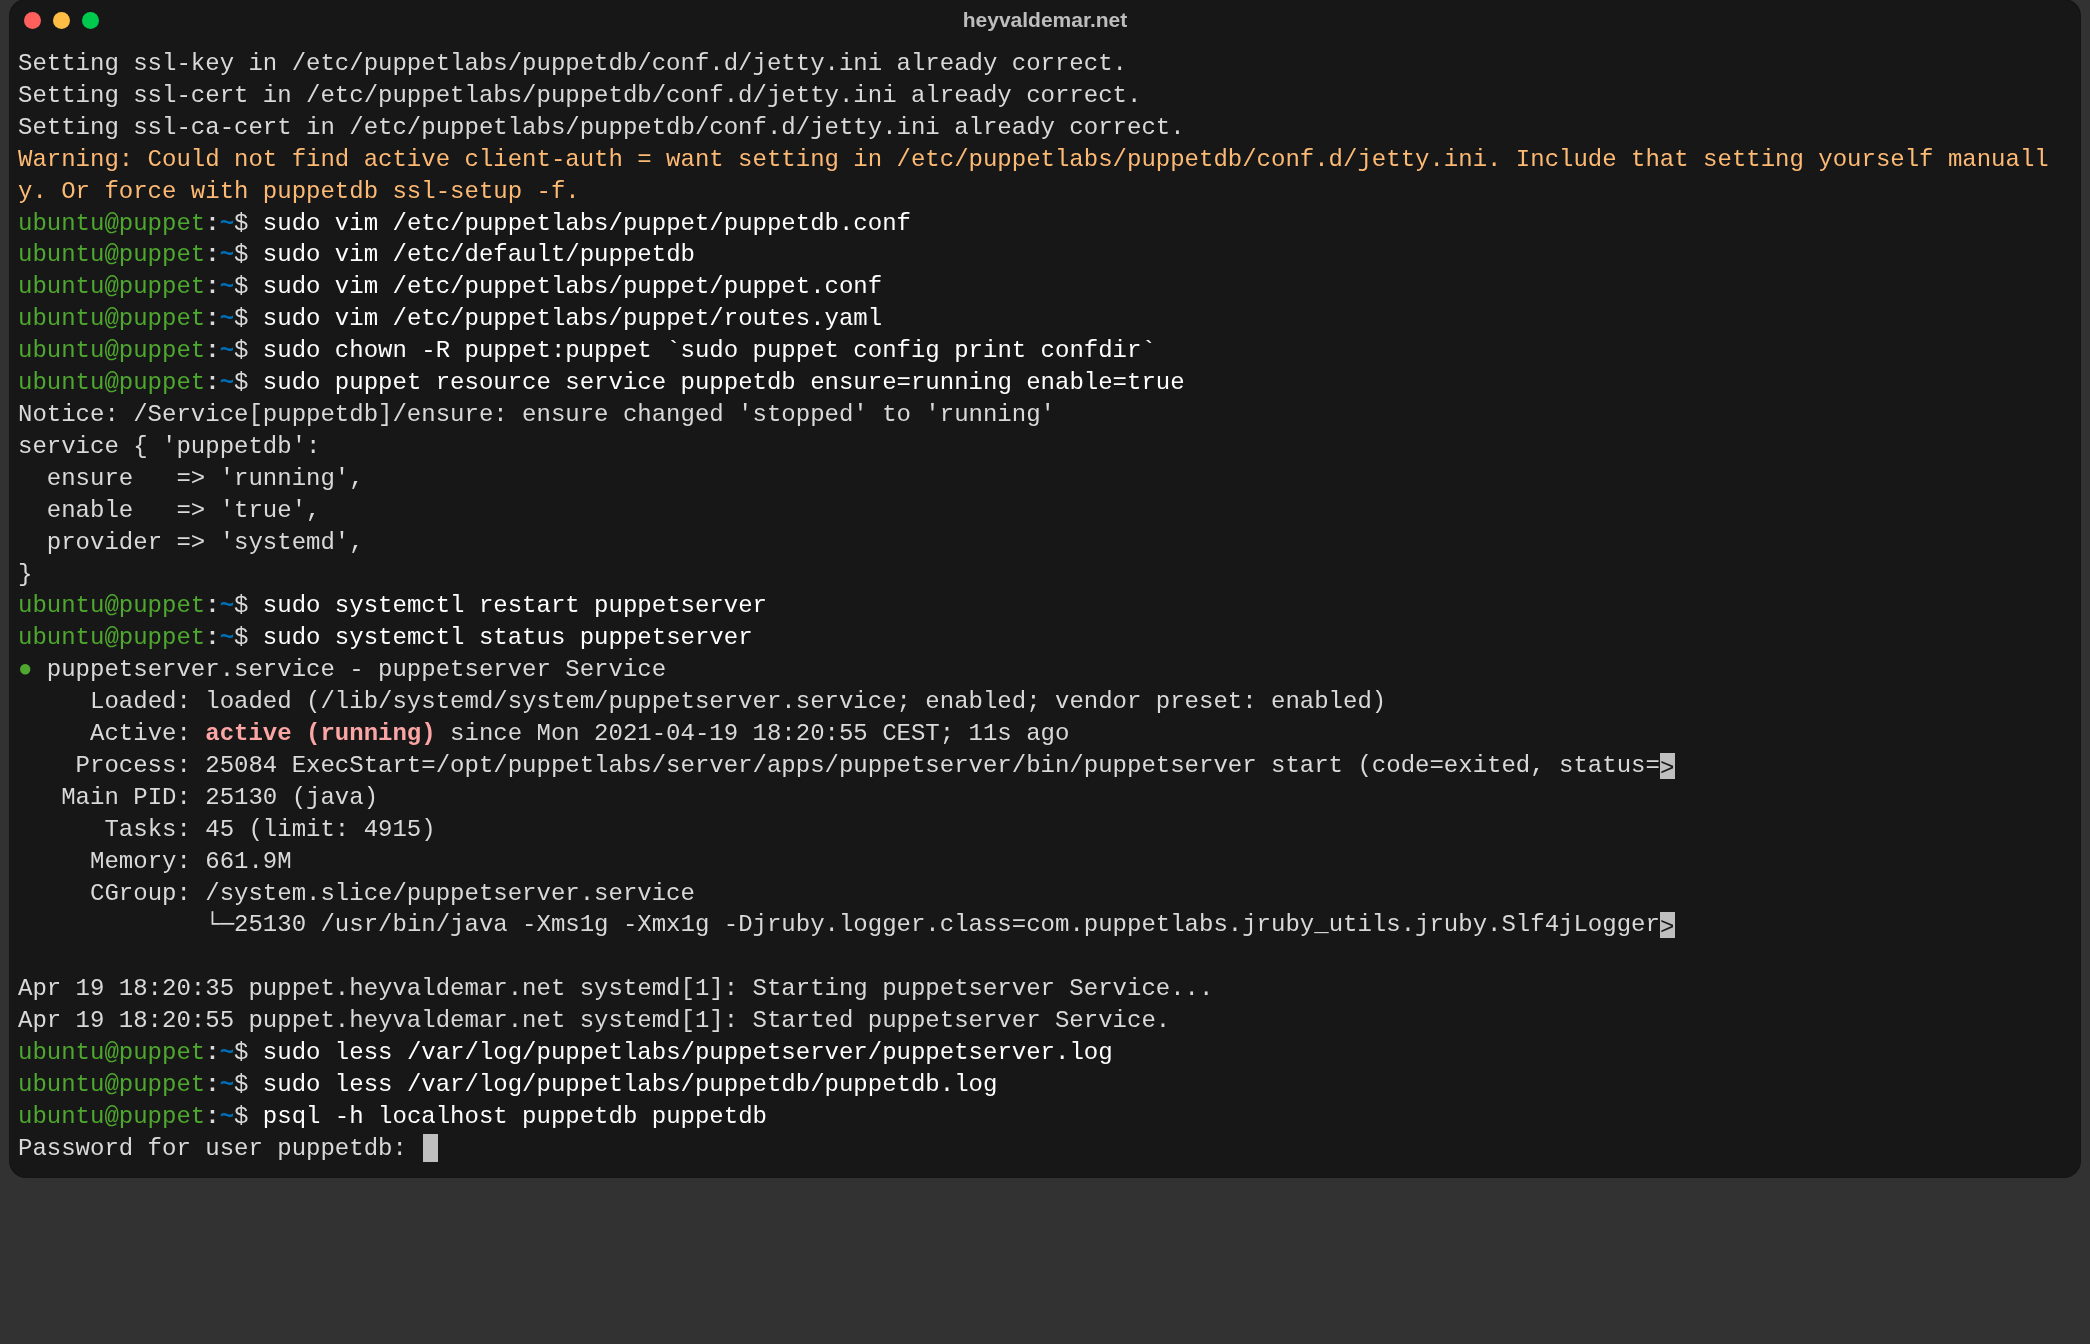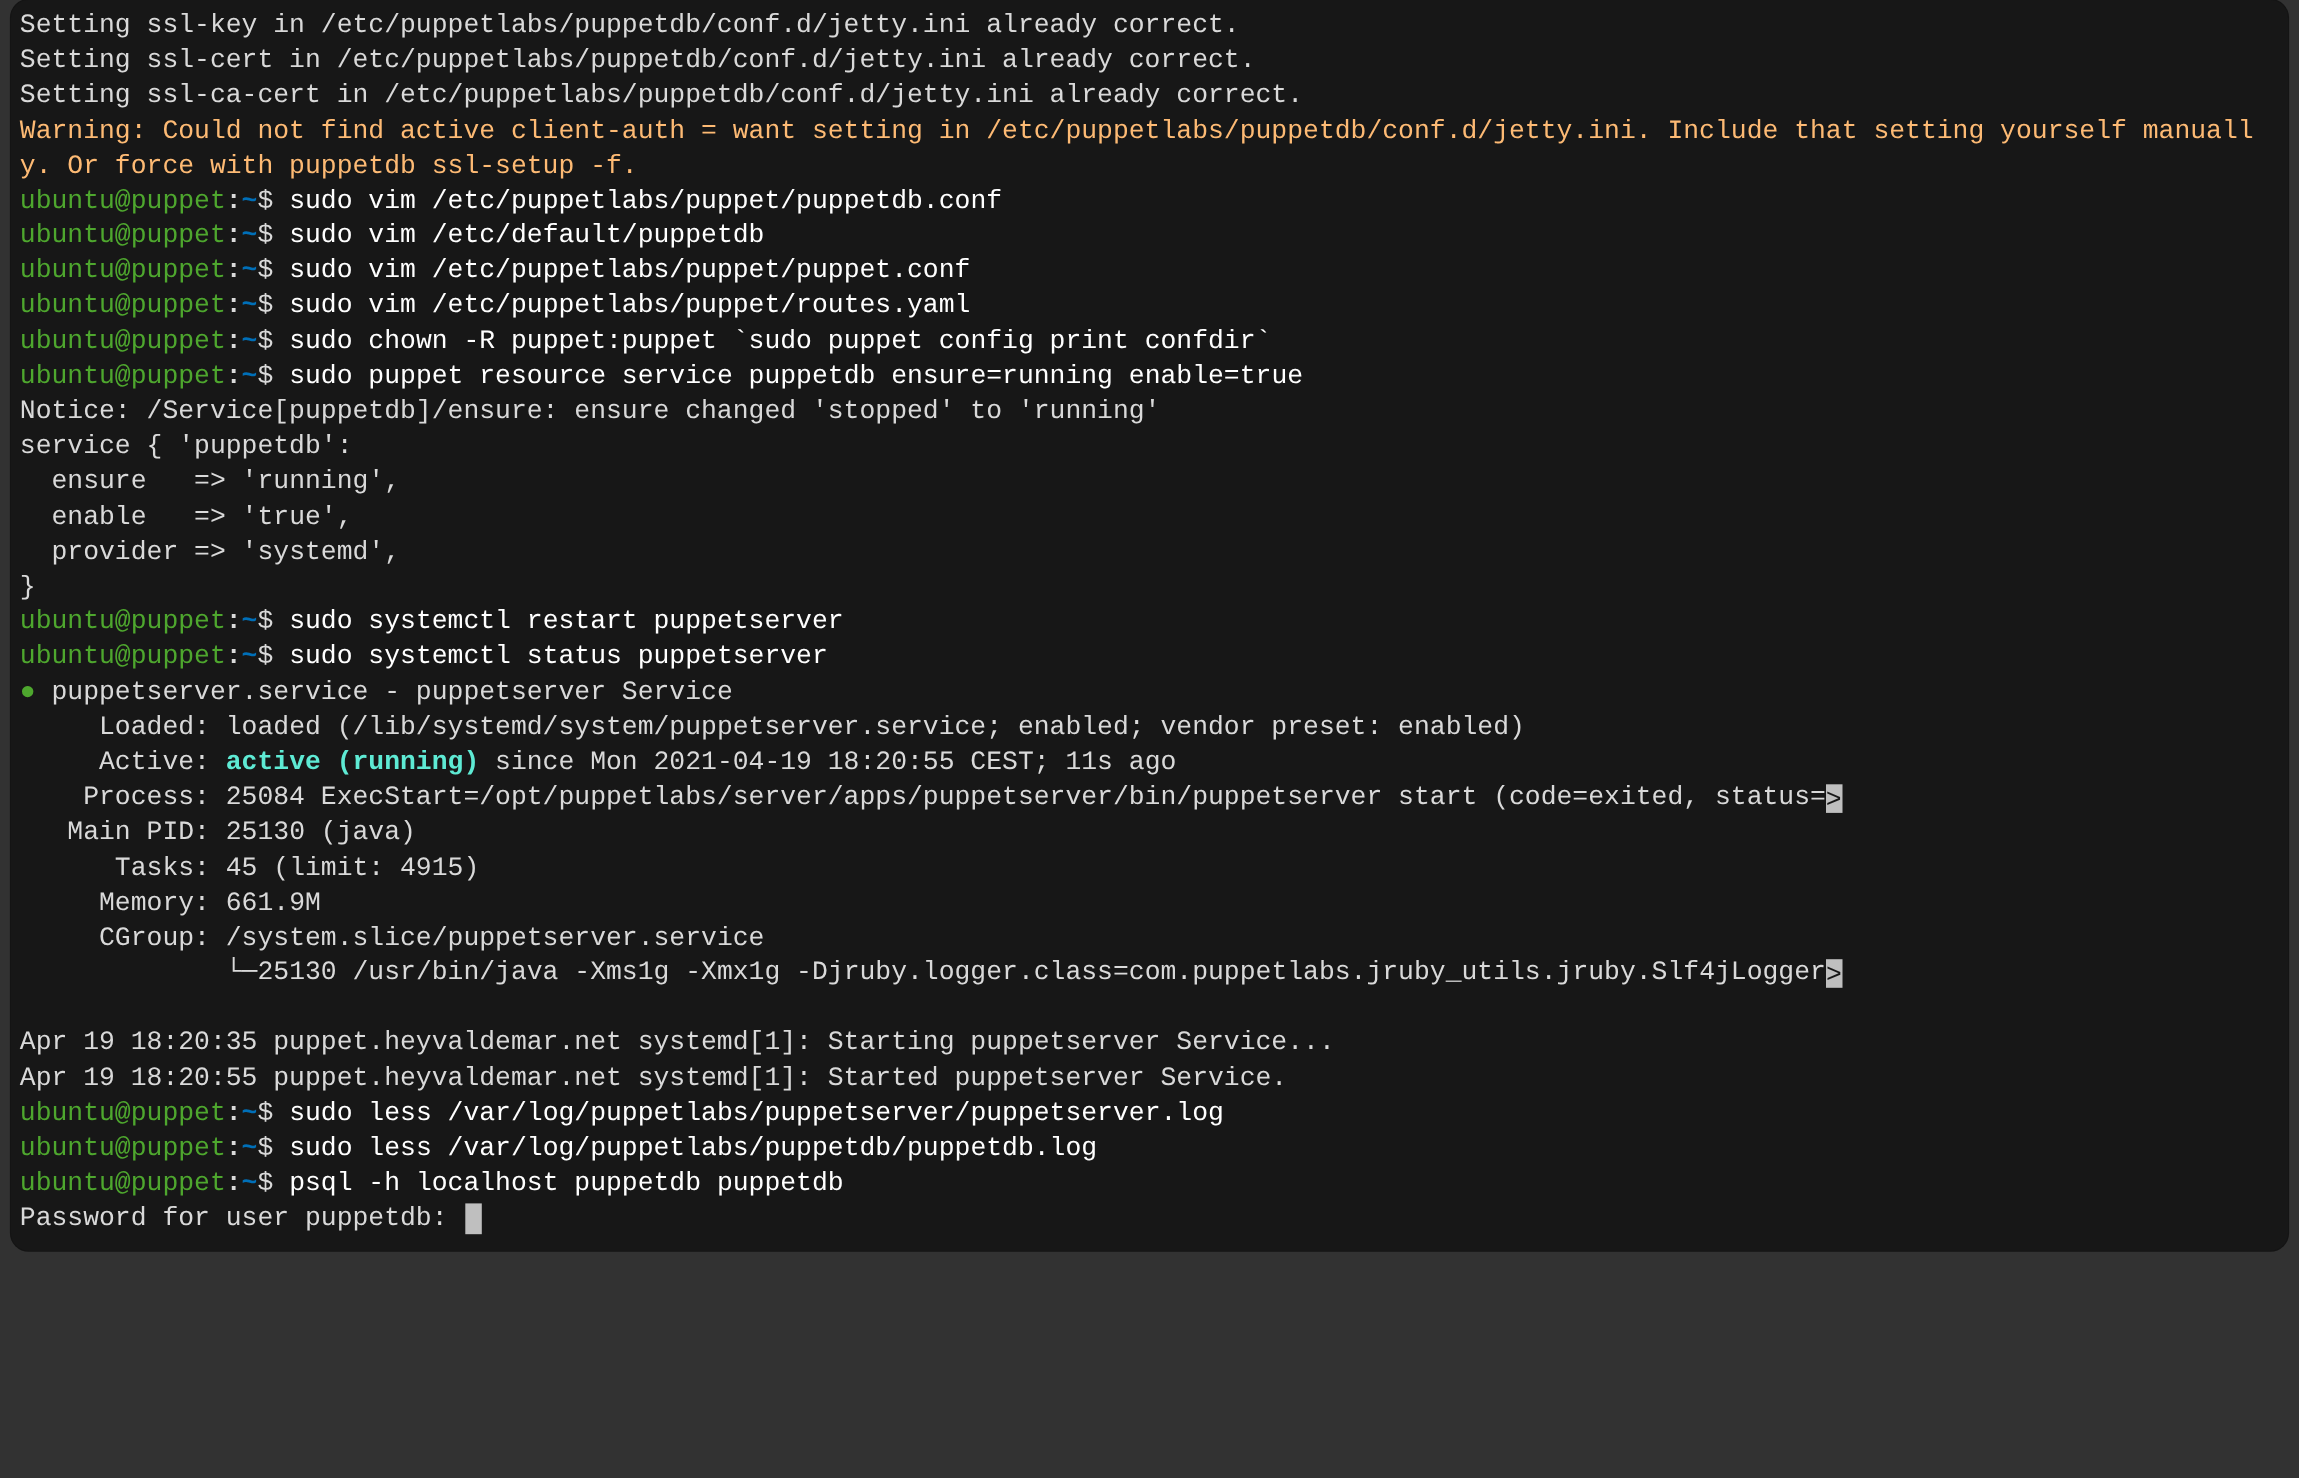--- a/index.html
+++ b/index.html
@@ -61,21 +61,21 @@
     padding: 8px 8px 12px 8px;
     white-space: pre-wrap;
     word-break: break-all;
   }
   .prompt-user { color: #4ea72e; font-weight: normal; }
   .prompt-sep  { color: #d9d9d9; font-weight: bold; }
   .prompt-path { color: #006fb8; font-weight: bold; }
   .prompt-sign { color: #d9d9d9; }
   .warn { color: #fdba74; }
   .cmd  { color: #ffffff; }
-  .active-run { color: #5eead4; font-weight: bold; }
+  .active-run { color: #fca5a5; font-weight: bold; }
   .bullet { color: #4ea72e; }
   .hl-block {
     display: inline-block;
     background: #bfbfbf;
     color: #171717;
     width: 0.62em;
     height: 1.1em;
     vertical-align: text-bottom;
   }
   .line { display: block; }
@@ -86,15 +86,23 @@
     background:#bfbfbf;
     vertical-align: text-bottom;
     margin-left: 2px;
   }
   .tree-elbow { color: #d9d9d9; }
 </style>
 </head>
 <body>
 
 <div class="window">
+  <div class="titlebar">
+    <div class="traffic-lights">
+      <span class="dot red"></span>
+      <span class="dot yellow"></span>
+      <span class="dot green"></span>
+    </div>
+    <div class="title">heyvaldemar.net</div>
+  </div>
 
   <div class="terminal"><span class="line">Setting ssl-key in /etc/puppetlabs/puppetdb/conf.d/jetty.ini already correct.</span><span class="line">Setting ssl-cert in /etc/puppetlabs/puppetdb/conf.d/jetty.ini already correct.</span><span class="line">Setting ssl-ca-cert in /etc/puppetlabs/puppetdb/conf.d/jetty.ini already correct.</span><span class="line warn">Warning: Could not find active client-auth = want setting in /etc/puppetlabs/puppetdb/conf.d/jetty.ini. Include that setting yourself manually. Or force with puppetdb ssl-setup -f.</span><span class="line"><span class="prompt-user">ubuntu@puppet</span><span class="prompt-sep">:</span><span class="prompt-path">~</span><span class="prompt-sign">$</span> <span class="cmd">sudo vim /etc/puppetlabs/puppet/puppetdb.conf</span></span><span class="line"><span class="prompt-user">ubuntu@puppet</span><span class="prompt-sep">:</span><span class="prompt-path">~</span><span class="prompt-sign">$</span> <span class="cmd">sudo vim /etc/default/puppetdb</span></span><span class="line"><span class="prompt-user">ubuntu@puppet</span><span class="prompt-sep">:</span><span class="prompt-path">~</span><span class="prompt-sign">$</span> <span class="cmd">sudo vim /etc/puppetlabs/puppet/puppet.conf</span></span><span class="line"><span class="prompt-user">ubuntu@puppet</span><span class="prompt-sep">:</span><span class="prompt-path">~</span><span class="prompt-sign">$</span> <span class="cmd">sudo vim /etc/puppetlabs/puppet/routes.yaml</span></span><span class="line"><span class="prompt-user">ubuntu@puppet</span><span class="prompt-sep">:</span><span class="prompt-path">~</span><span class="prompt-sign">$</span> <span class="cmd">sudo chown -R puppet:puppet `sudo puppet config print confdir`</span></span><span class="line"><span class="prompt-user">ubuntu@puppet</span><span class="prompt-sep">:</span><span class="prompt-path">~</span><span class="prompt-sign">$</span> <span class="cmd">sudo puppet resource service puppetdb ensure=running enable=true</span></span><span class="line">Notice: /Service[puppetdb]/ensure: ensure changed 'stopped' to 'running'</span><span class="line">service { 'puppetdb':</span><span class="line">  ensure   =&gt; 'running',</span><span class="line">  enable   =&gt; 'true',</span><span class="line">  provider =&gt; 'systemd',</span><span class="line">}</span><span class="line"><span class="prompt-user">ubuntu@puppet</span><span class="prompt-sep">:</span><span class="prompt-path">~</span><span class="prompt-sign">$</span> <span class="cmd">sudo systemctl restart puppetserver</span></span><span class="line"><span class="prompt-user">ubuntu@puppet</span><span class="prompt-sep">:</span><span class="prompt-path">~</span><span class="prompt-sign">$</span> <span class="cmd">sudo systemctl status puppetserver</span></span><span class="line"><span class="bullet">●</span><span> puppetserver.service - puppetserver Service</span></span><span class="line">     Loaded: loaded (/lib/systemd/system/puppetserver.service; enabled; vendor preset: enabled)</span><span class="line"><span>     Active: </span><span class="active-run">active (running)</span><span> since Mon 2021-04-19 18:20:55 CEST; 11s ago</span></span><span class="line"><span>    Process: 25084 ExecStart=/opt/puppetlabs/server/apps/puppetserver/bin/puppetserver start (code=exited, status=</span><span class="hl-block">&gt;</span></span><span class="line">   Main PID: 25130 (java)</span><span class="line">      Tasks: 45 (limit: 4915)</span><span class="line">     Memory: 661.9M</span><span class="line">     CGroup: /system.slice/puppetserver.service</span><span class="line"><span class="tree-elbow">             └─</span><span>25130 /usr/bin/java -Xms1g -Xmx1g -Djruby.logger.class=com.puppetlabs.jruby_utils.jruby.Slf4jLogger</span><span class="hl-block">&gt;</span></span><span class="line"> </span><span class="line">Apr 19 18:20:35 puppet.heyvaldemar.net systemd[1]: Starting puppetserver Service...</span><span class="line">Apr 19 18:20:55 puppet.heyvaldemar.net systemd[1]: Started puppetserver Service.</span><span class="line"><span class="prompt-user">ubuntu@puppet</span><span class="prompt-sep">:</span><span class="prompt-path">~</span><span class="prompt-sign">$</span> <span class="cmd">sudo less /var/log/puppetlabs/puppetserver/puppetserver.log</span></span><span class="line"><span class="prompt-user">ubuntu@puppet</span><span class="prompt-sep">:</span><span class="prompt-path">~</span><span class="prompt-sign">$</span> <span class="cmd">sudo less /var/log/puppetlabs/puppetdb/puppetdb.log</span></span><span class="line"><span class="prompt-user">ubuntu@puppet</span><span class="prompt-sep">:</span><span class="prompt-path">~</span><span class="prompt-sign">$</span> <span class="cmd">psql -h localhost puppetdb puppetdb</span></span><span class="line"><span>Password for user puppetdb: </span><span class="cursor"></span></span></div>
 </div>
 
 </body></html>

